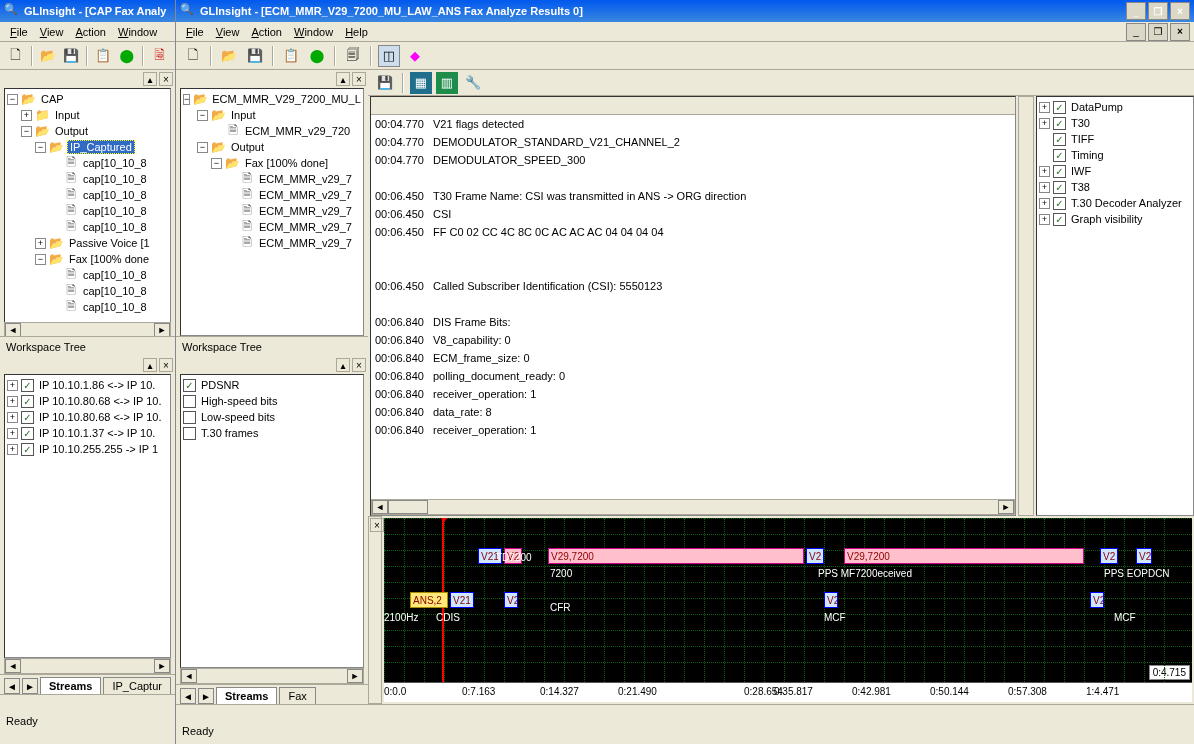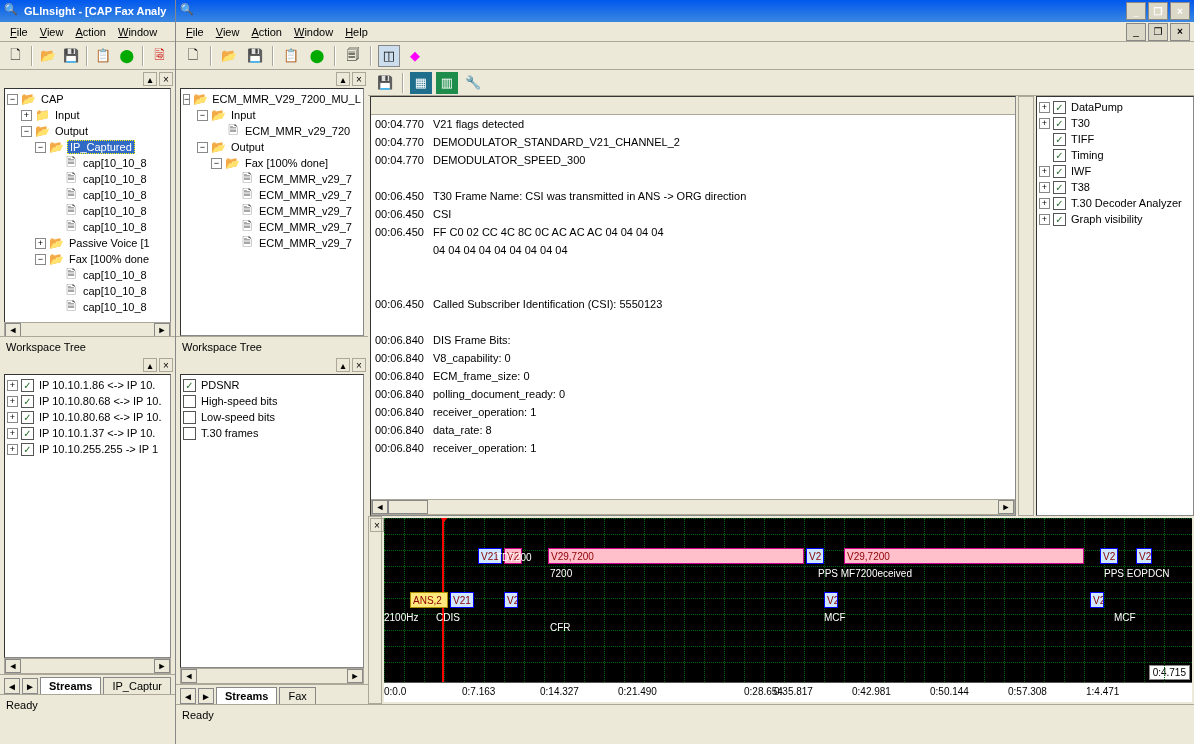--- a/index.html
+++ b/index.html
@@ -69,21 +69,21 @@
 .marker { position:absolute; top:0; bottom:20px; width:0; border-left:2px solid #ff0000;}
 .marker::before { content:''; position:absolute; top:-2px; left:-5px; width:0; height:0; border:5px solid transparent; border-top:6px solid #ff0000;}
 .ruler { position:absolute; left:0; right:0; bottom:0; height:20px; background:#fff; border-top:1px solid #555; display:flex;}
 .ruler span { position:absolute; font-size:10px; top:3px;}
 .posbox { position:absolute; right:2px; bottom:22px; background:#fff; border:1px solid #888; padding:1px 3px; font-size:10px;}
 
 .scrollbar-h { height:16px; background:#ece9d8; border:1px solid #aca899; display:flex;}
 .scrollbar-h .sbtn { width:16px; background:#ece9d8; border:1px solid #888; display:flex; align-items:center; justify-content:center; font-size:9px;}
 .scrollbar-h .thumb { background:#ece9d8; border:1px solid #888; }
 .scrollbar-v { width:16px; background:#ece9d8; border:1px solid #aca899;}
-.statusbar { height:20px; background:#ece9d8; border-top:1px solid #aca899; padding:4px 6px;}
+.statusbar { height:20px; background:#ece9d8; border-top:1px solid #aca899; padding:20px 6px;}
 
 
 .pclose { position:absolute; right:2px; width:14px; height:14px; display:flex; align-items:center; justify-content:center; border:1px solid #aca899; font-size:10px;}
 
 .folder-closed { color:#d4a84b; }
 .folder-open { color:#d4a84b; }
 .file-icon { color:#555; font-size:10px;}
 </style>
 </head>
 <body>
@@ -242,20 +242,21 @@
       <div class="tab">IP_Captur</div>
     </div>
   </div>
 
   <div class="statusbar"><span>Ready</span></div>
 </div>
 
 <div class="win-ecm">
   <div class="titlebar">
     <span class="icon">🔍</span>
+    <span>GLInsight - [ECM_MMR_V29_7200_MU_LAW_ANS Fax Analyze Results 0]</span>
     <span class="spacer"></span>
     <div class="winbtns">
       <div class="winbtn">_</div>
       <div class="winbtn">❐</div>
       <div class="winbtn x">×</div>
     </div>
   </div>
   <div class="menubar">
     <span><u>F</u>ile</span>
     <span><u>V</u>iew</span>
@@ -422,24 +423,20 @@
                 <div class="t">00:06.450</div>
                 <div class="d">T30 Frame Name: CSI was transmitted in ANS -&gt; ORG direction</div>
               </div>
               <div class="logrow">
                 <div class="t">00:06.450</div>
                 <div class="d">CSI</div>
               </div>
               <div class="logrow">
                 <div class="t">00:06.450</div>
                 <div class="d">FF C0 02 CC  4C 8C 0C AC  AC AC  04 04  04 04</div>
-              </div>
-              <div class="logrow">
-                <div class="t"></div>
-                <div class="d">04 04  04 04  04 04  04 04  04</div>
               </div>
               <div class="logrow">
                 <div class="t"></div>
                 <div class="d"></div>
               </div>
               <div class="logrow">
                 <div class="t"></div>
                 <div class="d"></div>
               </div>
               <div class="logrow">
@@ -614,21 +611,21 @@
             <div class="tllab" style="left: 166px; top: 50px;">7200</div>
             <div class="tllab" style="left: 434px; top: 50px;">PPS MF7200eceived</div>
             <div class="tllab" style="left: 720px; top: 50px;">PPS EOPDCN</div>
             <div class="tlblk yellow" style="left: 26px; width: 38px; top: 74px;">ANS,2</div>
             <div class="tlblk " style="left: 66px; width: 24px; top: 74px;">V21</div>
             <div class="tlblk " style="left: 120px; width: 14px; top: 74px;">V2</div>
             <div class="tlblk " style="left: 440px; width: 14px; top: 74px;">V2</div>
             <div class="tlblk " style="left: 706px; width: 14px; top: 74px;">V2</div>
             <div class="tllab" style="left: 0px; top: 94px;">2100Hz</div>
             <div class="tllab" style="left: 52px; top: 94px;">CDIS</div>
-            <div class="tllab" style="left: 166px; top: 104px;">CFR</div>
+            <div class="tllab" style="left: 166px; top: 84px;">CFR</div>
             <div class="tllab" style="left: 440px; top: 94px;">MCF</div>
             <div class="tllab" style="left: 730px; top: 94px;">MCF</div>
           </div>
       </div>
     </div>
   </div>
 
   <div class="statusbar"><span>Ready</span></div>
 </div>
 

